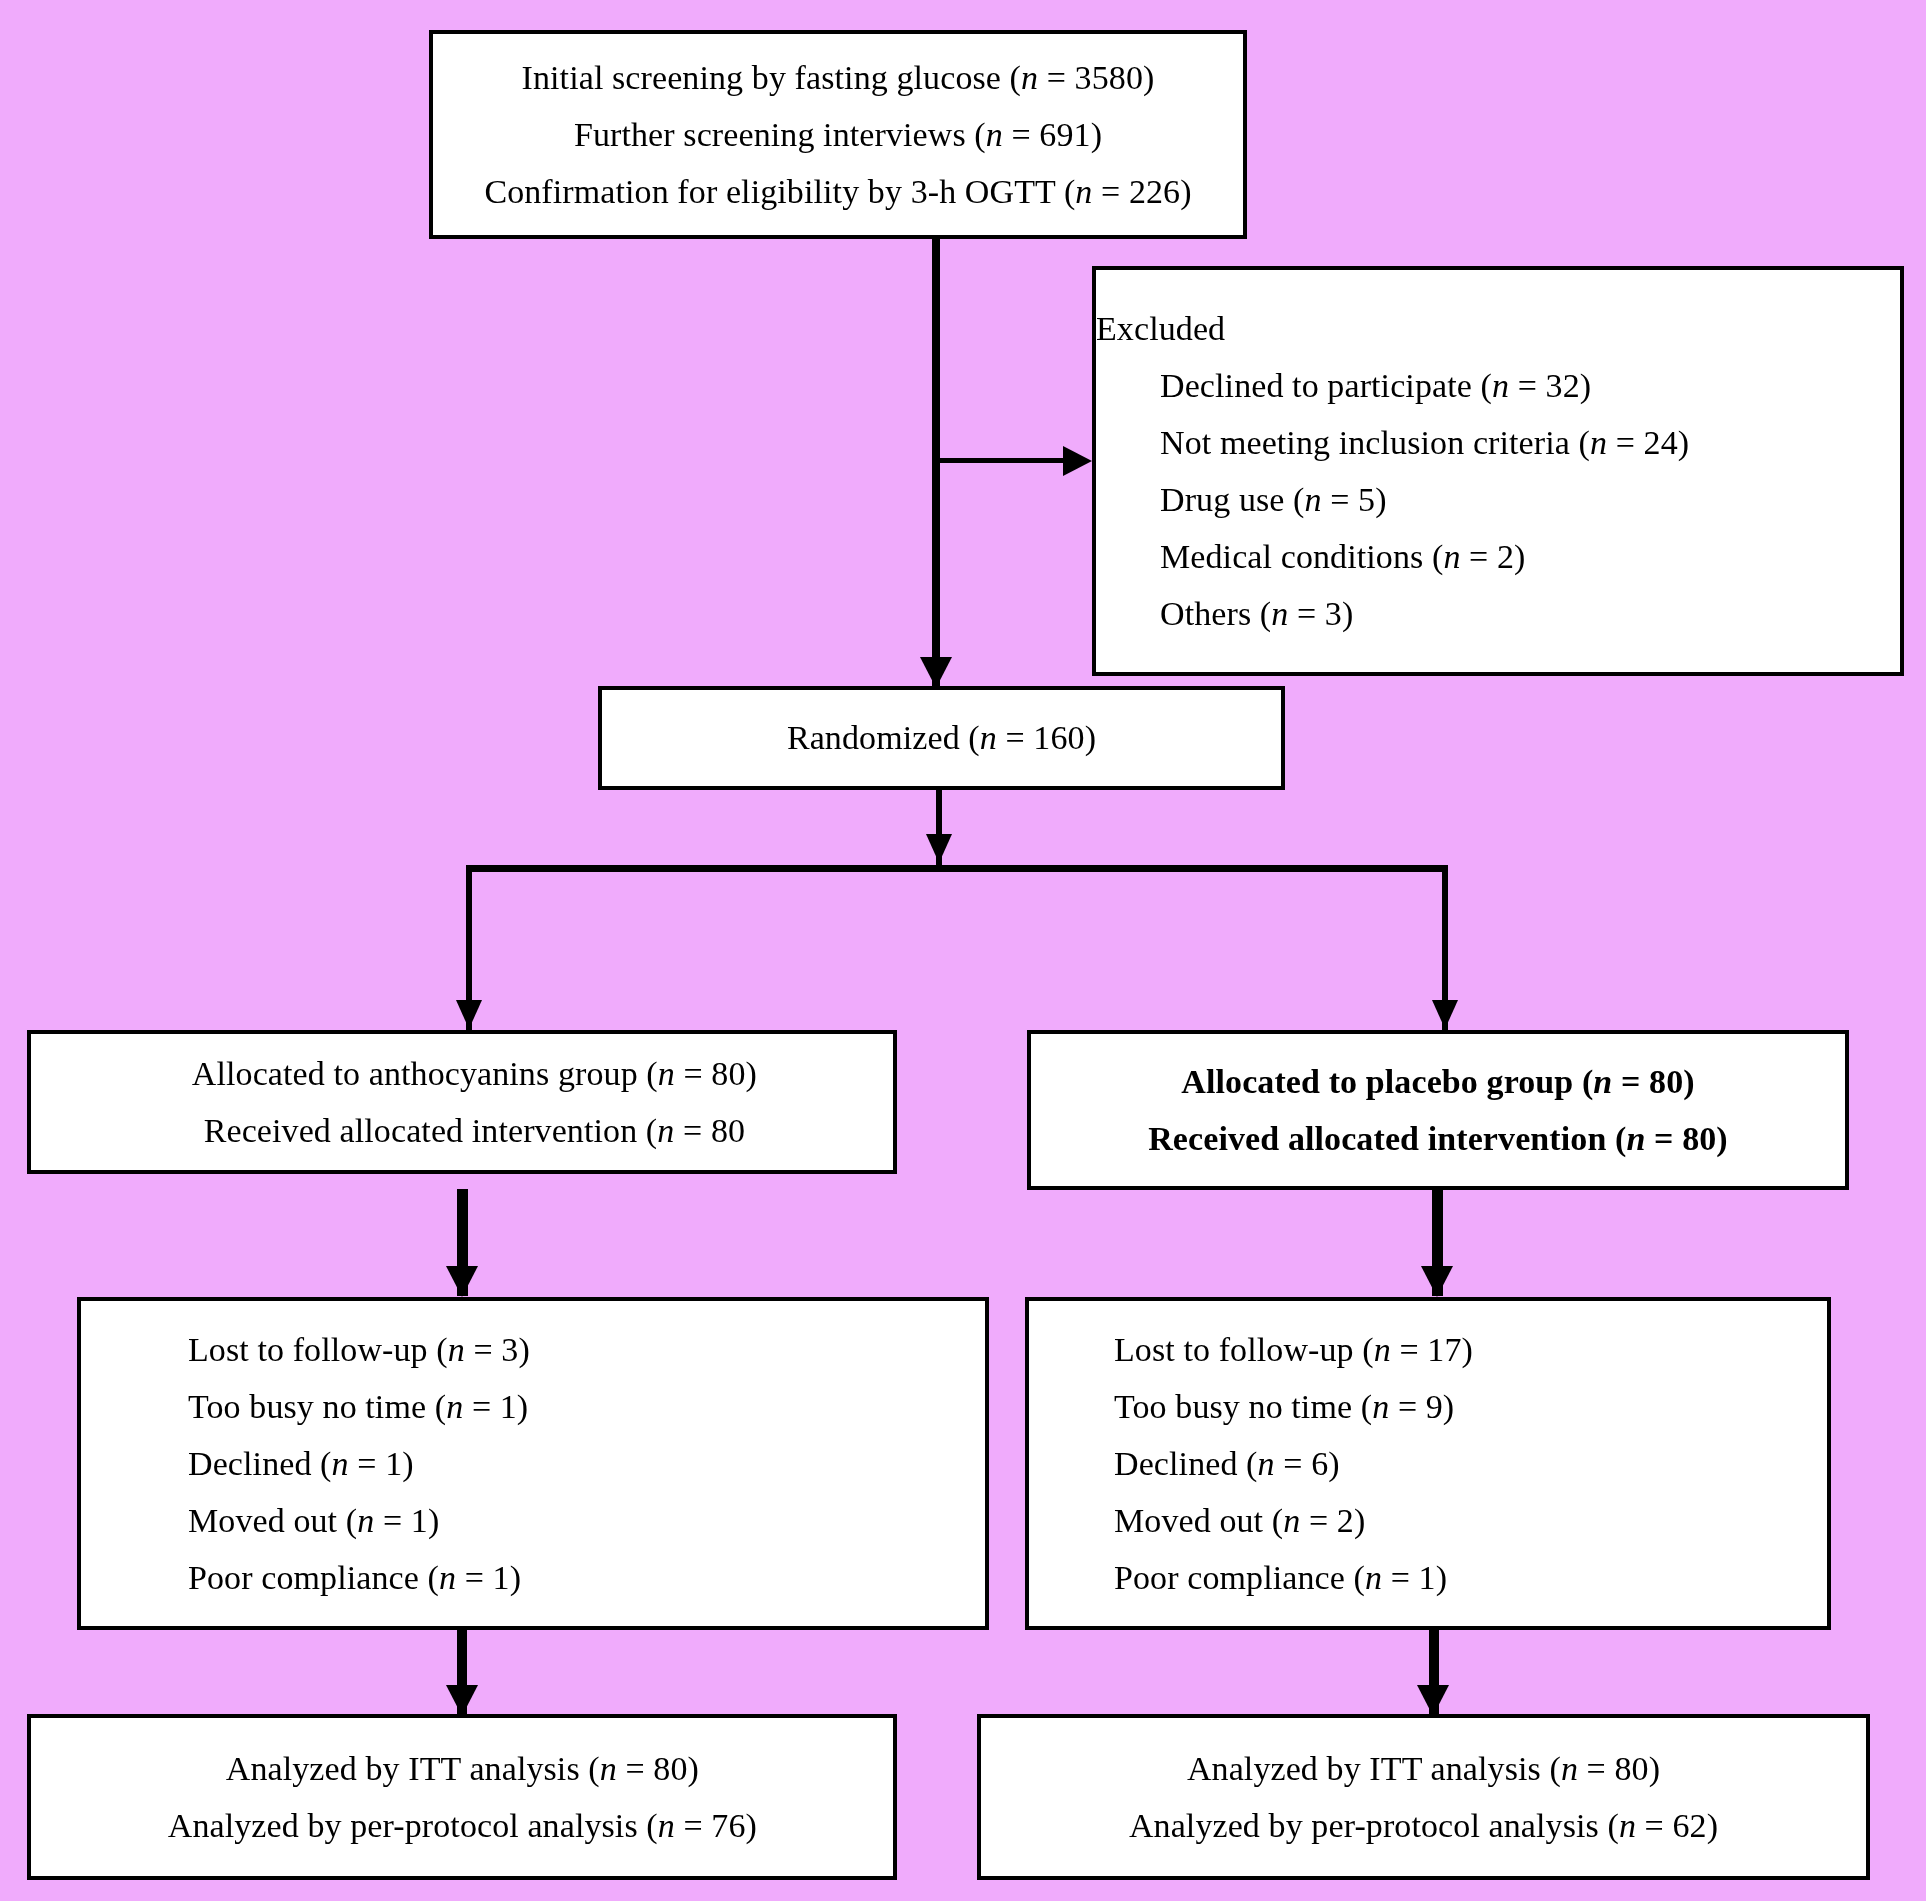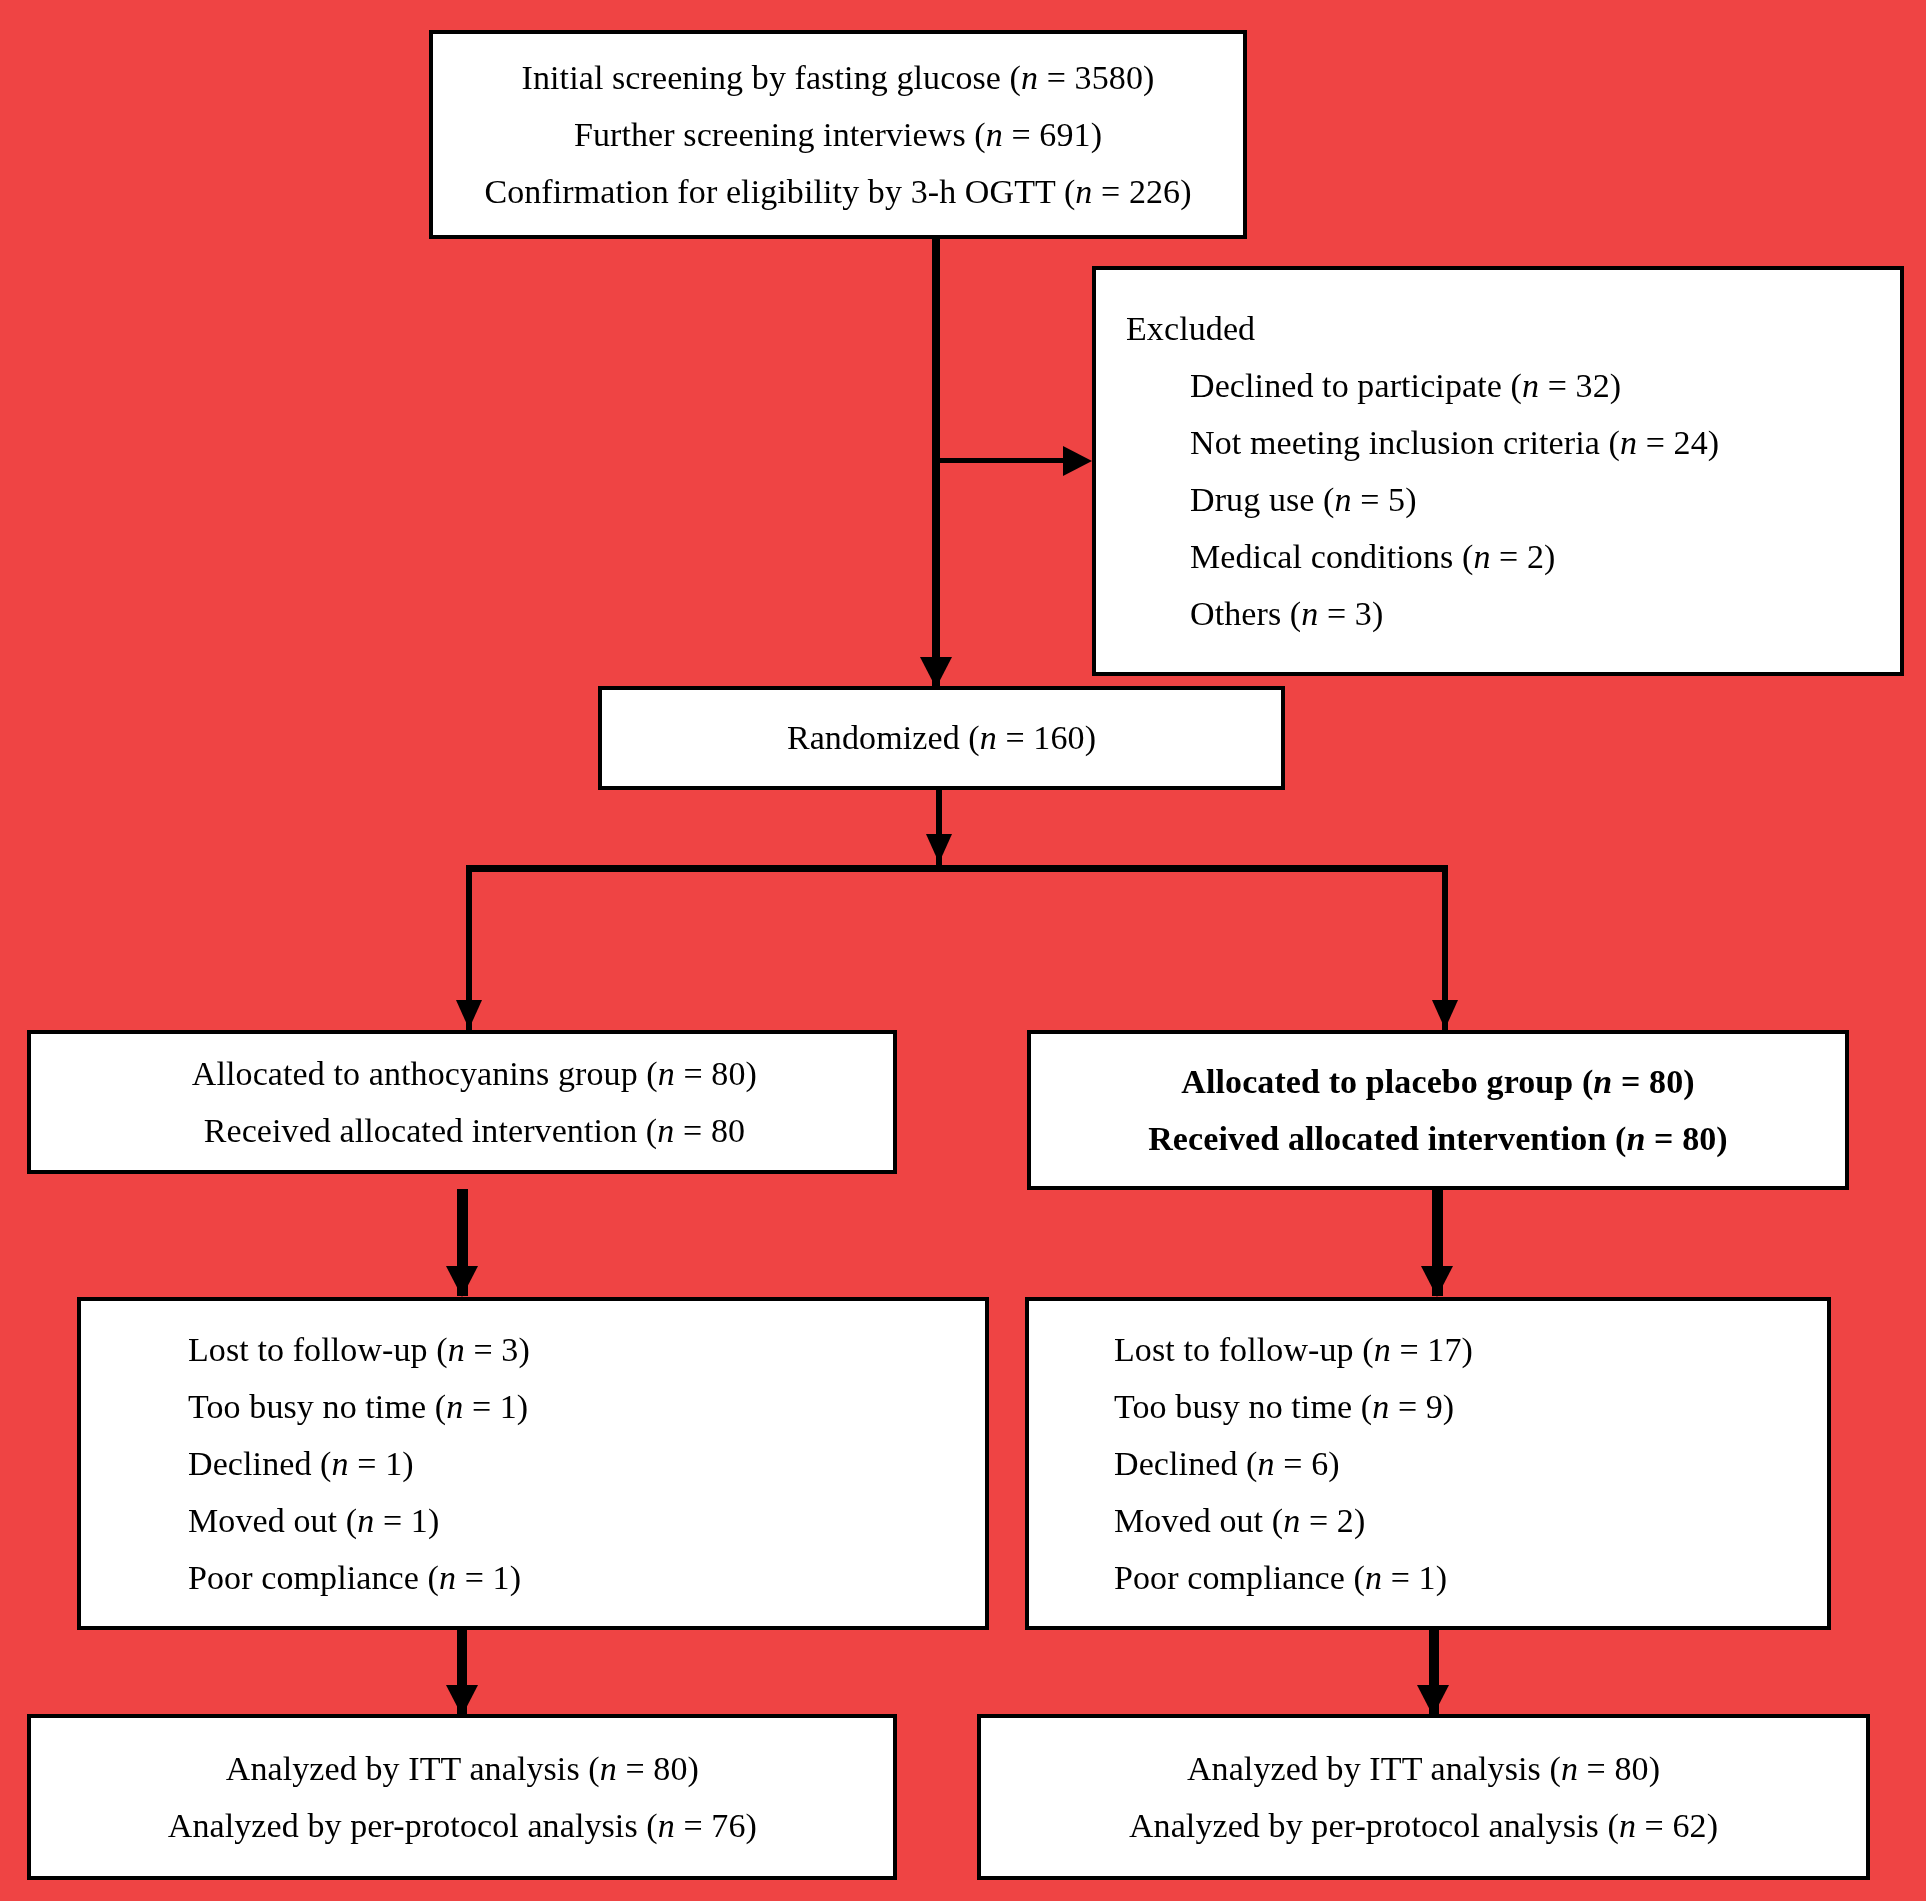--- a/index.html
+++ b/index.html
@@ -9,21 +9,21 @@
     background: #ffffff;
   }
   body {
     font-family: "Liberation Serif", "DejaVu Serif", serif;
     color: #000000;
   }
   #canvas {
     position: relative;
     width: 1926px;
     height: 1902px;
-    background: #ef4444;
+    background: #f0abfc;
     overflow: hidden;
   }
   .node {
     position: absolute;
     box-sizing: border-box;
     border: 4px solid #000000;
     background: #ffffff;
     display: flex;
     flex-direction: column;
     justify-content: center;
@@ -77,21 +77,21 @@
       <span>Initial screening by fasting glucose (</span><span class="ital">n</span><span> = 3580)</span>
     </div>
     <div class="line">
       <span>Further screening interviews (</span><span class="ital">n</span><span> = 691)</span>
     </div>
     <div class="line">
       <span>Confirmation for eligibility by 3-h OGTT (</span><span class="ital">n</span><span> = 226)</span>
     </div>
   </div>
 
-  <div class="node leftalign" style="left:1092px; top:266px; width:812px; height:410px; padding-left:30px;">
+  <div class="node leftalign" style="left:1092px; top:266px; width:812px; height:410px; ">
     <div class="line">Excluded</div>
     <div class="line indent">
       <span>Declined to participate (</span><span class="ital">n</span><span> = 32)</span>
     </div>
     <div class="line indent">
       <span>Not meeting inclusion criteria (</span><span class="ital">n</span><span> = 24)</span>
     </div>
     <div class="line indent">
       <span>Drug use (</span><span class="ital">n</span><span> = 5)</span>
     </div>

